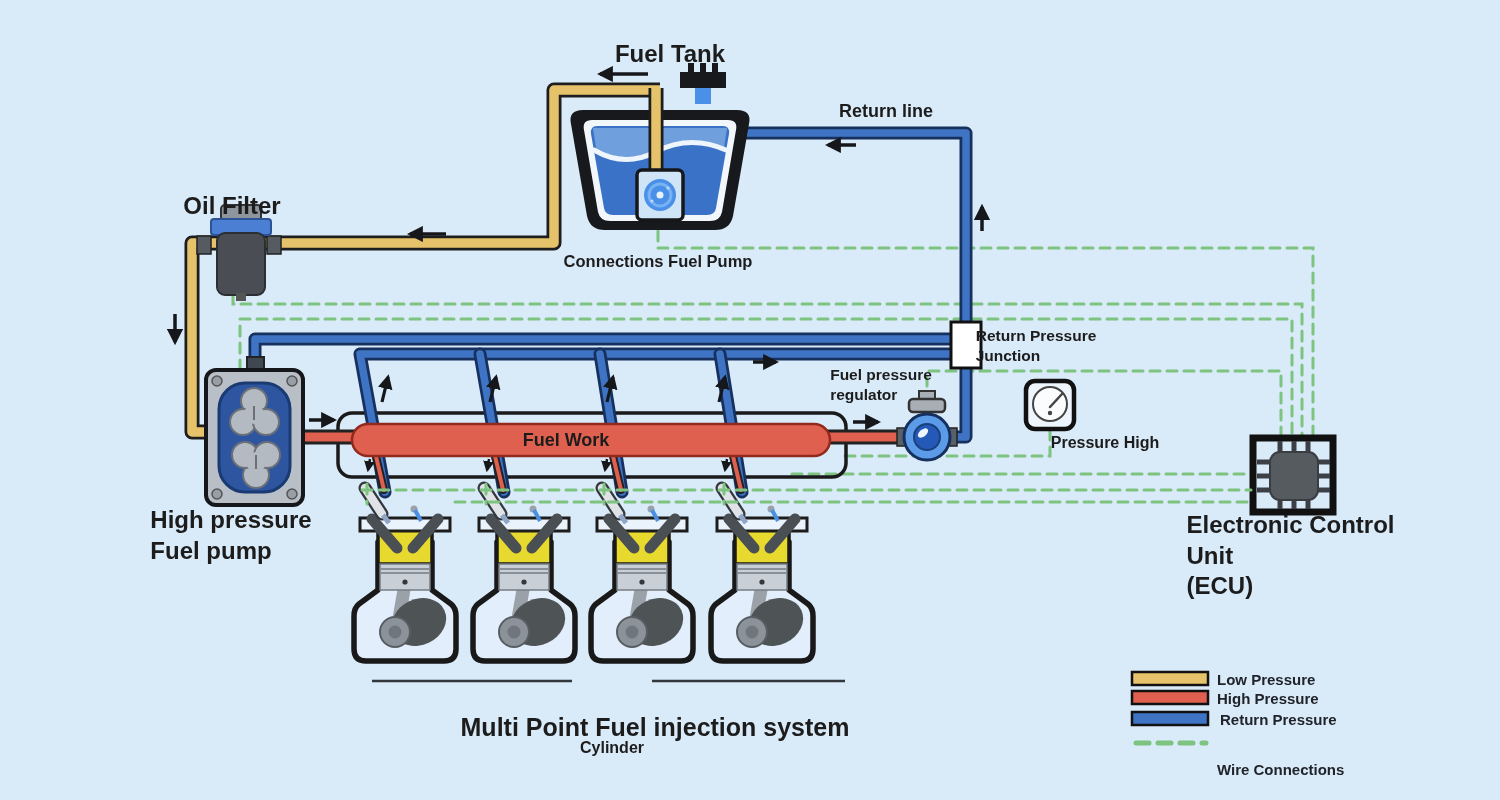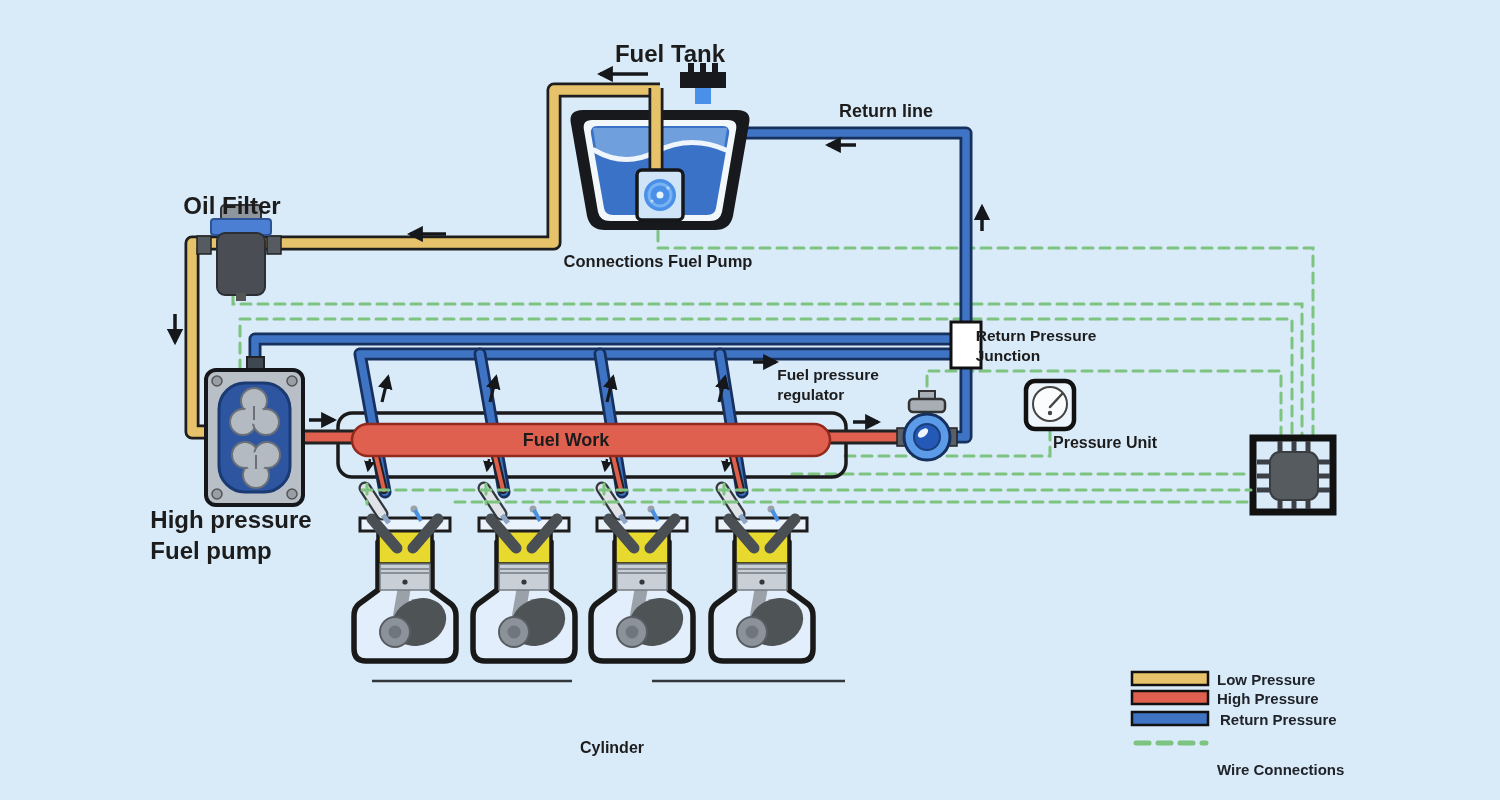--- a/index.html
+++ b/index.html
@@ -286,25 +286,28 @@
 </svg>
 
 
 <div class="lbl lbl-xl" style="left:670px;top:54px;">Fuel Tank</div>
 <div class="lbl lbl-md" style="left:658px;top:262px;font-size:16.5px;">Connections Fuel Pump</div>
 <div class="lbl lbl-lg" style="left:886px;top:112px;">Return line</div>
 <div class="lbl lbl-xl" style="left:232px;top:198px;margin-top:8px;">Oil Filter</div>
 <div class="lbl lbl-xl" style="left:231px;top:536px;">High pressure
 Fuel pump</div>
 <div class="lbl lbl-lg" style="left:566px;top:441px;">Fuel Work</div>
-<div class="lbl lbl-sm" style="left:828px;top:385px;">Fuel pressure
+<div class="lbl lbl-sm" style="left:881px;top:385px;">Fuel pressure
 regulator</div>
 <div class="lbl lbl-sm" style="left:1036px;top:346px;">Return Pressure
 Junction</div>
-<div class="lbl lbl-md" style="left:1105px;top:443px;">Pressure Unit</div>
+<div class="lbl lbl-md" style="left:1105px;top:443px;">Pressure High</div>
+<div class="lbl lbl-xl" style="left:1291px;top:556px;">Electronic Control Unit
+(ECU)</div>
 <div class="lbl lbl-md" style="left:612px;top:706px;margin-top:42px;">Cylinder</div>
+<div class="lbl bottom-title" style="left:655px;top:727px;">Multi Point Fuel injection system</div>
 
 <div class="legend-lbl" style="left:1217px;top:679px;">Low Pressure</div>
 <div class="legend-lbl" style="left:1217px;top:698px;">High Pressure</div>
 <div class="legend-lbl" style="left:1220px;top:719px;">Return Pressure</div>
 <div class="legend-lbl" style="left:1217px;top:769px;">Wire Connections</div>
 
 </div>
 
 </body></html>

